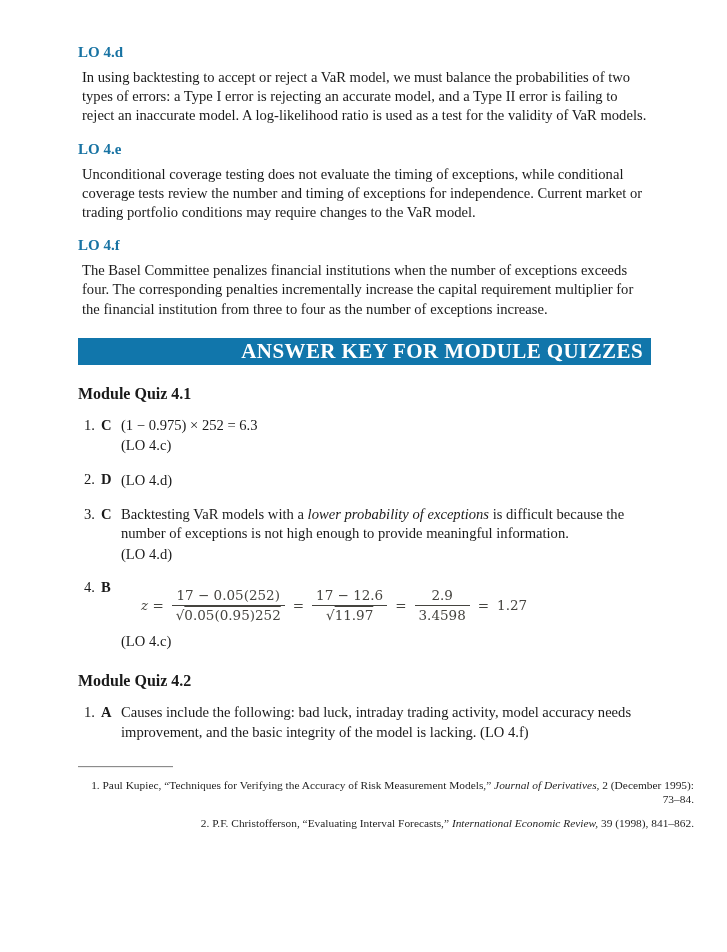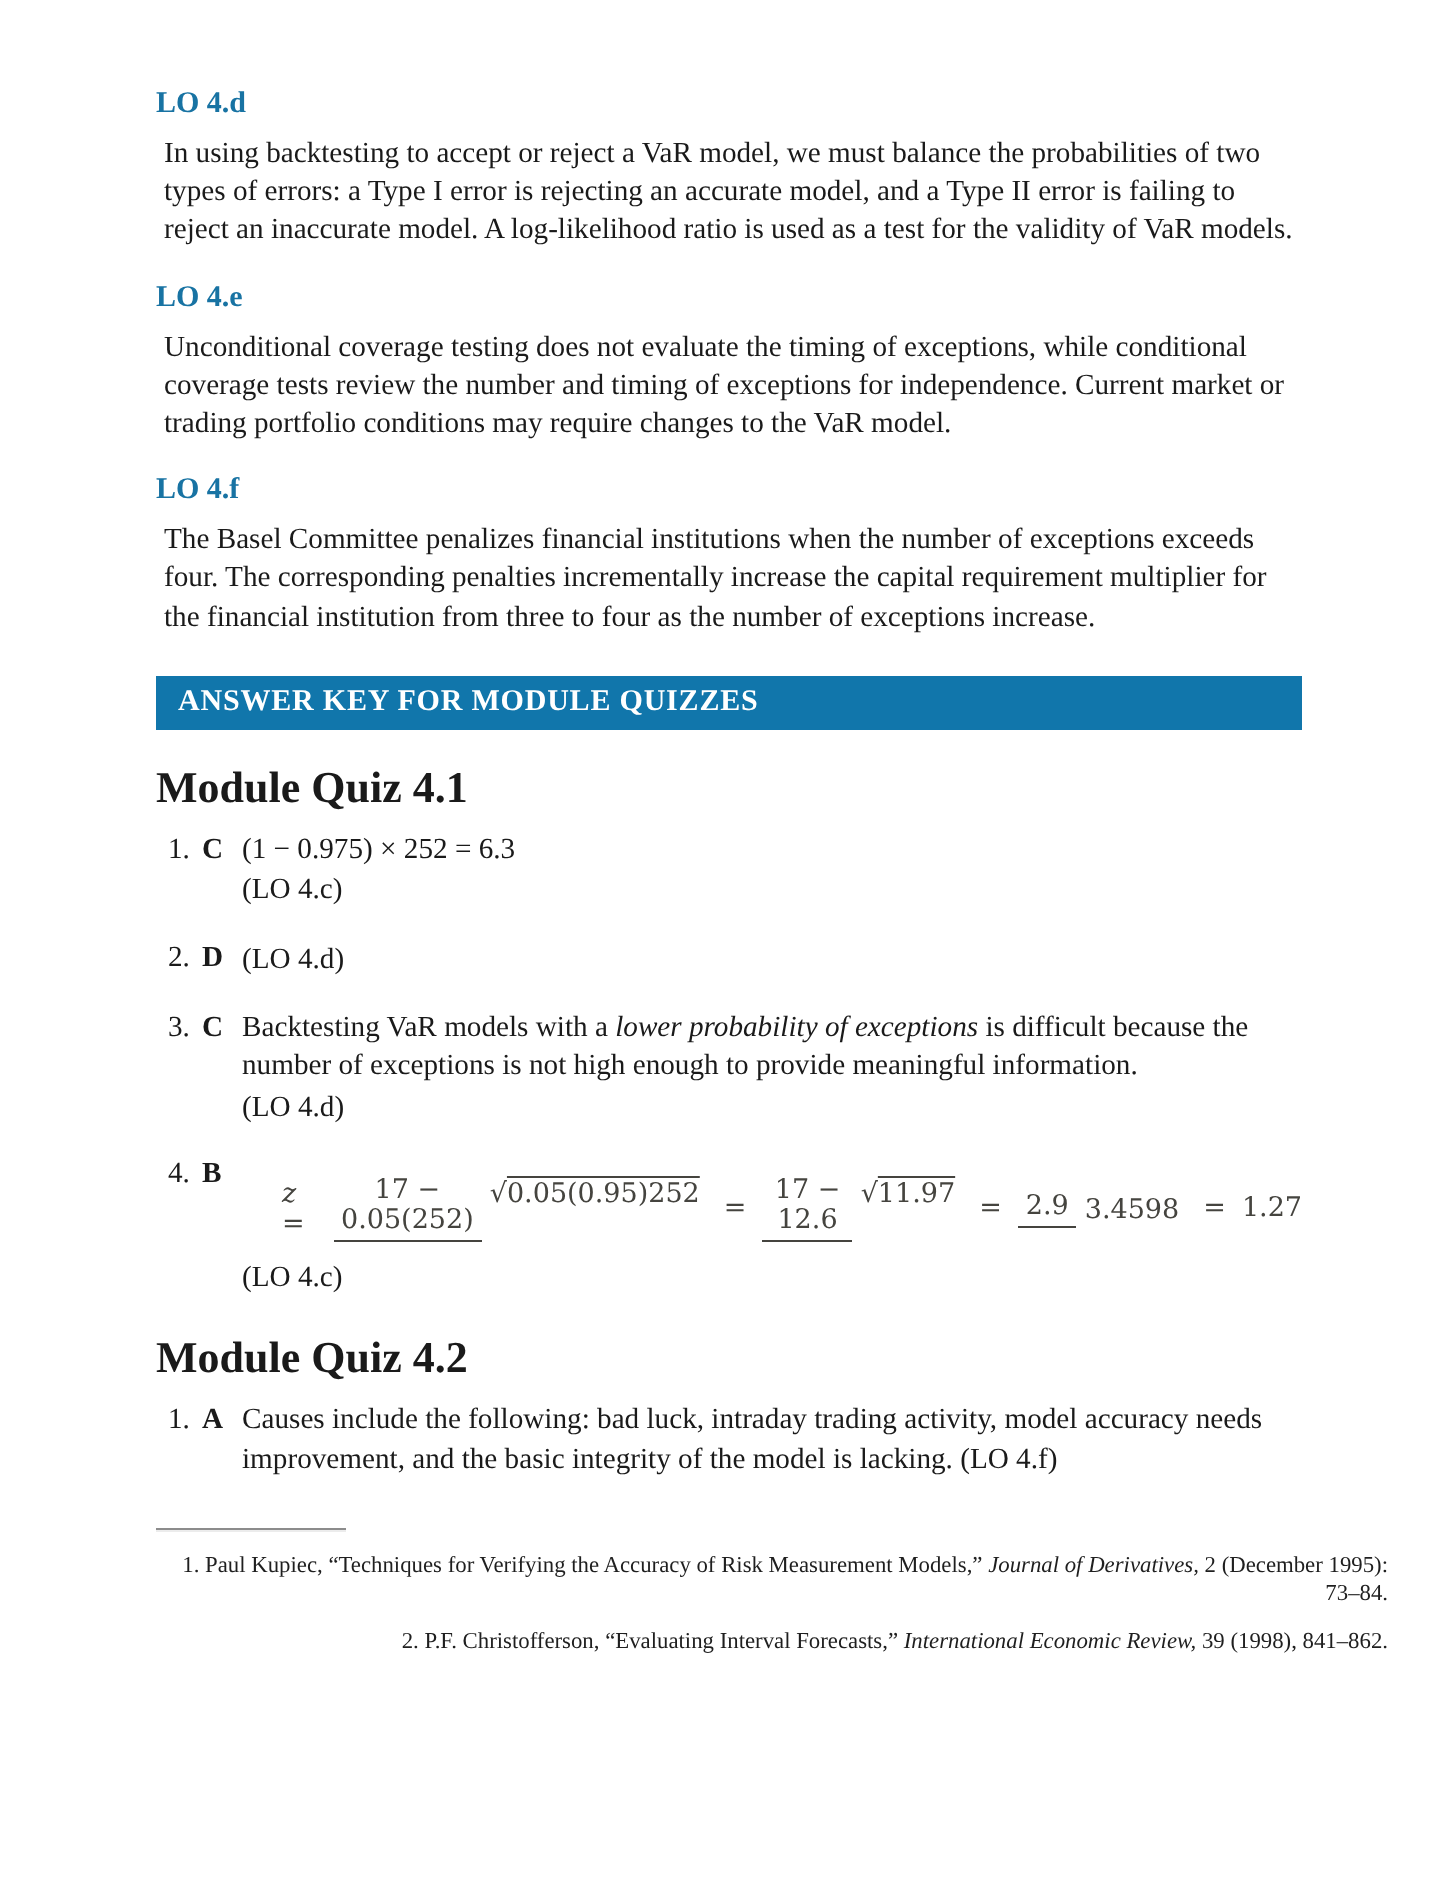--- a/index.html
+++ b/index.html
@@ -37,28 +37,29 @@
     font-size: 14.6px;
     line-height: 19.2px;
     margin: 4px;
   }
   .banner {
     box-sizing: border-box;
     width: 573px;
     background: #1176ab;
     color: #ffffff;
     font-weight: bold;
-    font-size: 15px;
+    font-size: 21px;
     line-height: 17px;
     letter-spacing: 0.4px;
     padding: 5px 8px 5px 11px;
     margin: 19px 0 0 0;
+    text-align: right;
   }
   .quiz-title {
-    font-size: 22px;
+    font-size: 16px;
     font-weight: bold;
     line-height: 19px;
     margin: 19px 0 13px 0;
   }
   .answer {
     display: flex;
     align-items: flex-start;
     font-size: 14.6px;
     line-height: 19.6px;
     margin: 0 0 14px 0;
@@ -85,21 +86,21 @@
     align-items: center;
     gap: 8px;
     margin: 10px 0 9px 20px;
     font-size: 13.5px;
     line-height: 15px;
     color: #45443f;
     font-family: "DejaVu Serif", serif;
   }
   .frac {
     display: inline-flex;
-    flex-direction: row;
+    flex-direction: column;
     text-align: center;
   }
   .frac .fr-num {
     padding: 0 4px 2px 4px;
     border-bottom: 1px solid #45443f;
   }
   .frac .fr-den {
     padding: 2px 4px 0 4px;
   }
   .radicand {

